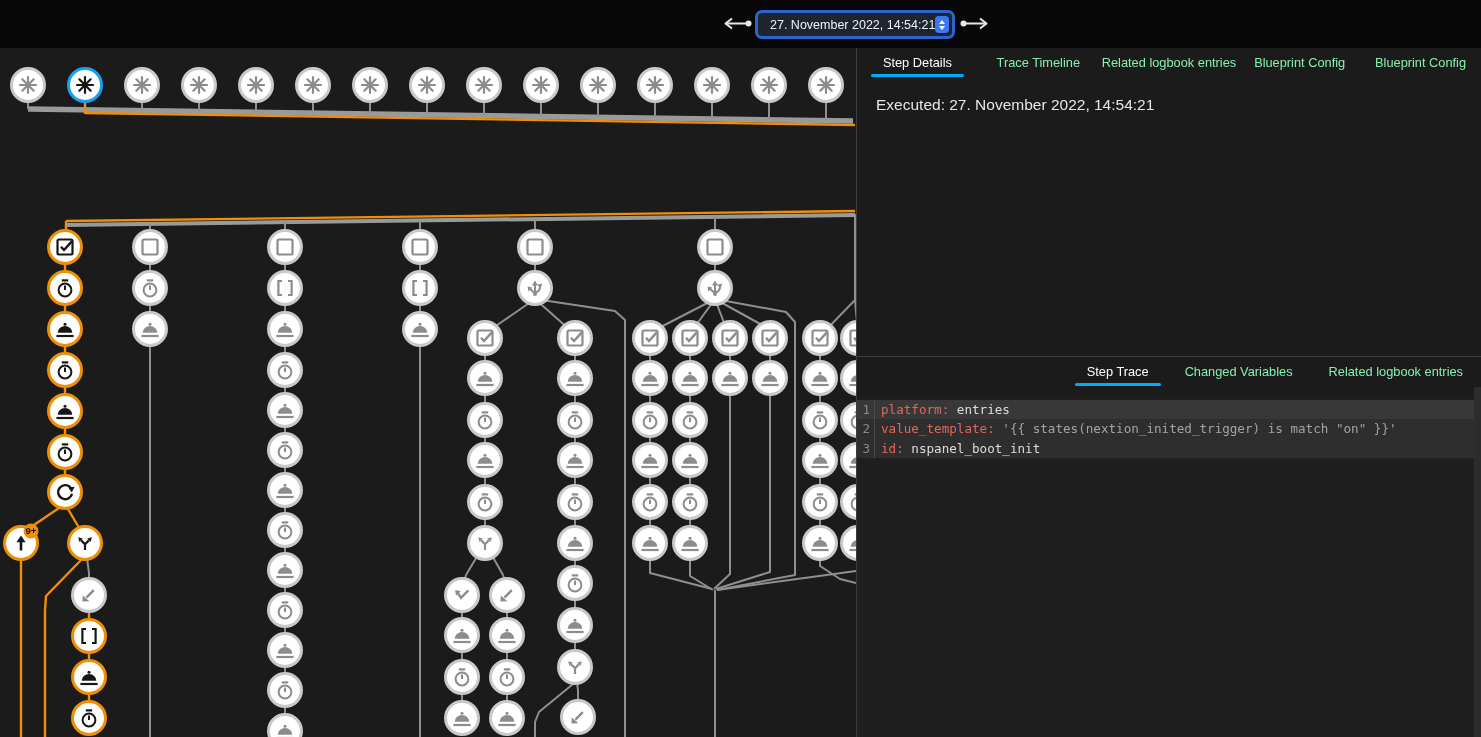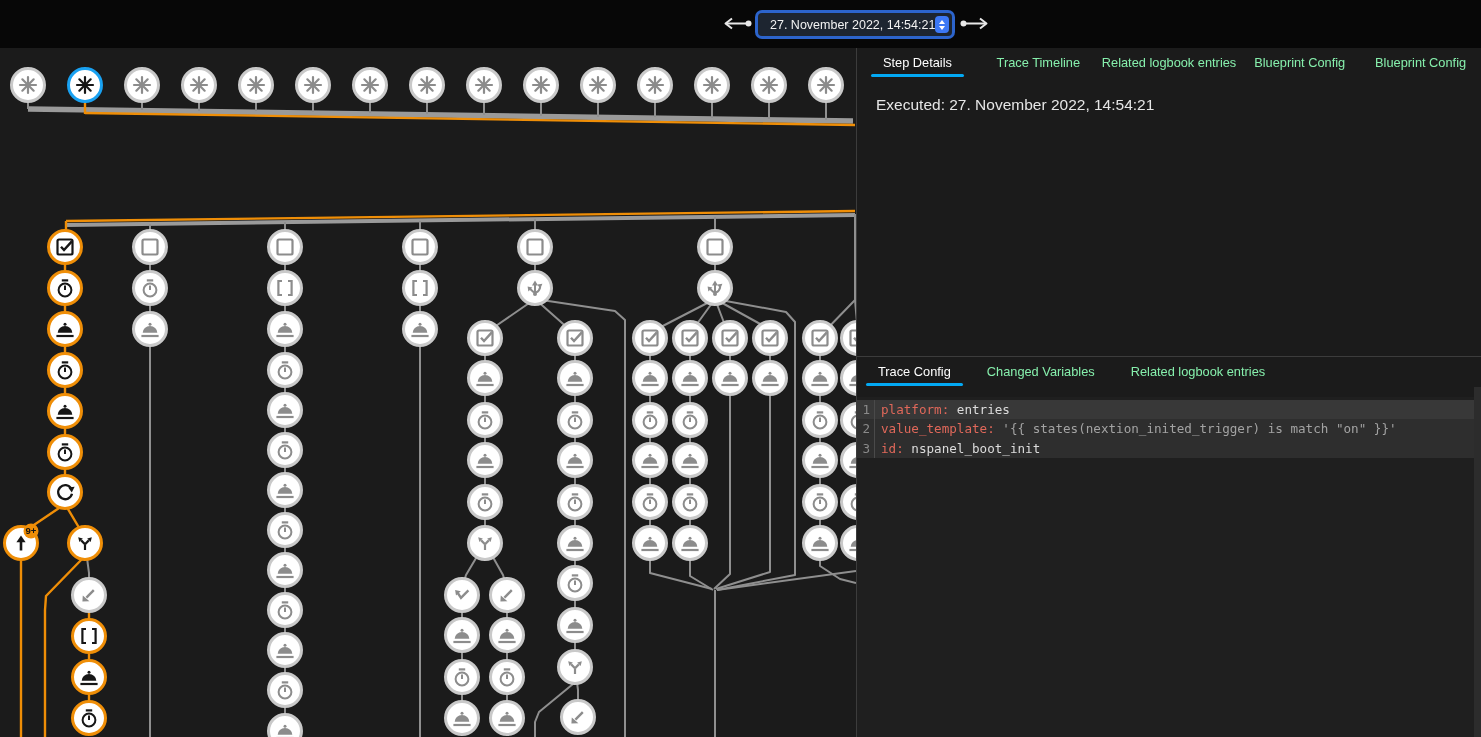--- a/index.html
+++ b/index.html
@@ -28,21 +28,21 @@
   .graph-pane { position:absolute; left:0; top:48px; width:856px; height:689px;
                 background:#1b1b1b; overflow:hidden; }
 
   
   .right-panel { position:absolute; left:856px; top:48px; width:625px; height:689px;
                  background:#1b1b1b; border-left:1px solid #3c3c3c; }
   .details-panel { position:absolute; left:0; top:0; right:0; height:308px; }
   .config-panel  { position:absolute; left:0; top:308px; right:0; bottom:0;
                    border-top:1px solid #3c3c3c; }
 
-  .tabbar { display:flex; align-items:center; height:29px; }
+  .tabbar { display:flex; align-items:center; height:29px;justify-content:flex-end; }
   .tabbar.spread .tab { flex:1; display:flex; justify-content:center; }
   .tabbar.packed { padding-left:3px; }
   .tabbar.packed .tab { padding:0 15px; }
   .tab { cursor:pointer; height:29px; display:flex; align-items:center; }
   .tab .lab { position:relative; font-size:12.8px; color:#86efac; padding:0 3px; white-space:nowrap; }
   .tab.active .lab { color:#ffffff; }
   .tab.active .lab::after { content:""; position:absolute; left:-9px; right:-9px; bottom:-7px;
                             height:3px; background:#03a9f4; border-radius:2px; }
 
   .executed { margin:19px 0 0 19px; color:#e6e6e6; font-size:15.5px; }
@@ -842,21 +842,21 @@
         <div class="tab">
           <span class="lab">Blueprint Config</span>
         </div>
       </div>
     <div class="executed">Executed: 27. November 2022, 14:54:21</div>
   </div>
 
   <div class="config-panel">
     <div class="tabbar packed">
         <div class="tab active">
-          <span class="lab">Trace Config</span>
+          <span class="lab">Step Trace</span>
         </div>
         <div class="tab">
           <span class="lab">Changed Variables</span>
         </div>
         <div class="tab">
           <span class="lab">Related logbook entries</span>
         </div>
       </div>
     <div class="code-editor">
         <div class="code-line active">

